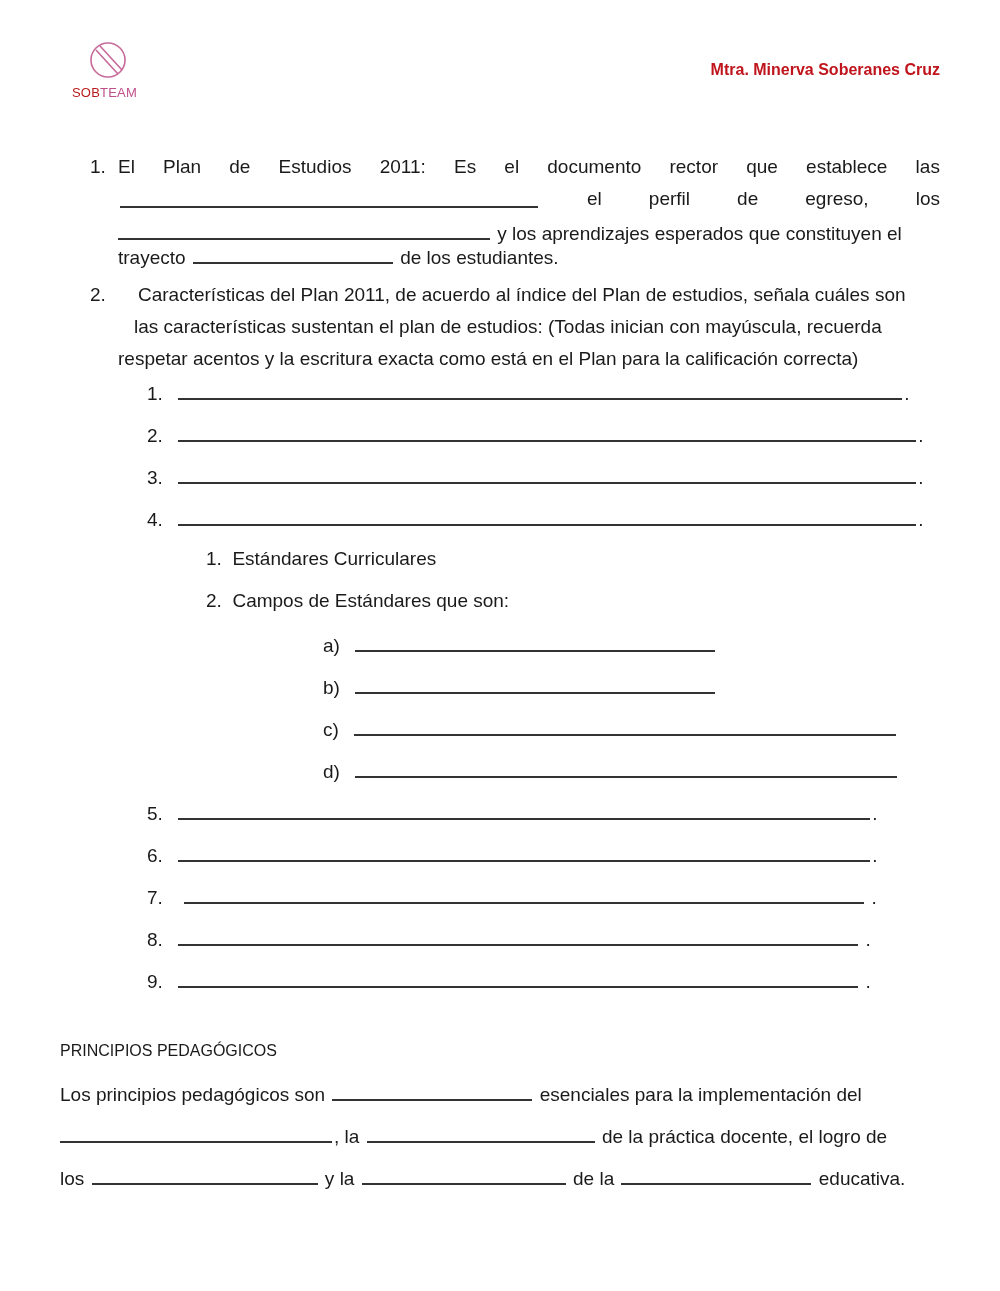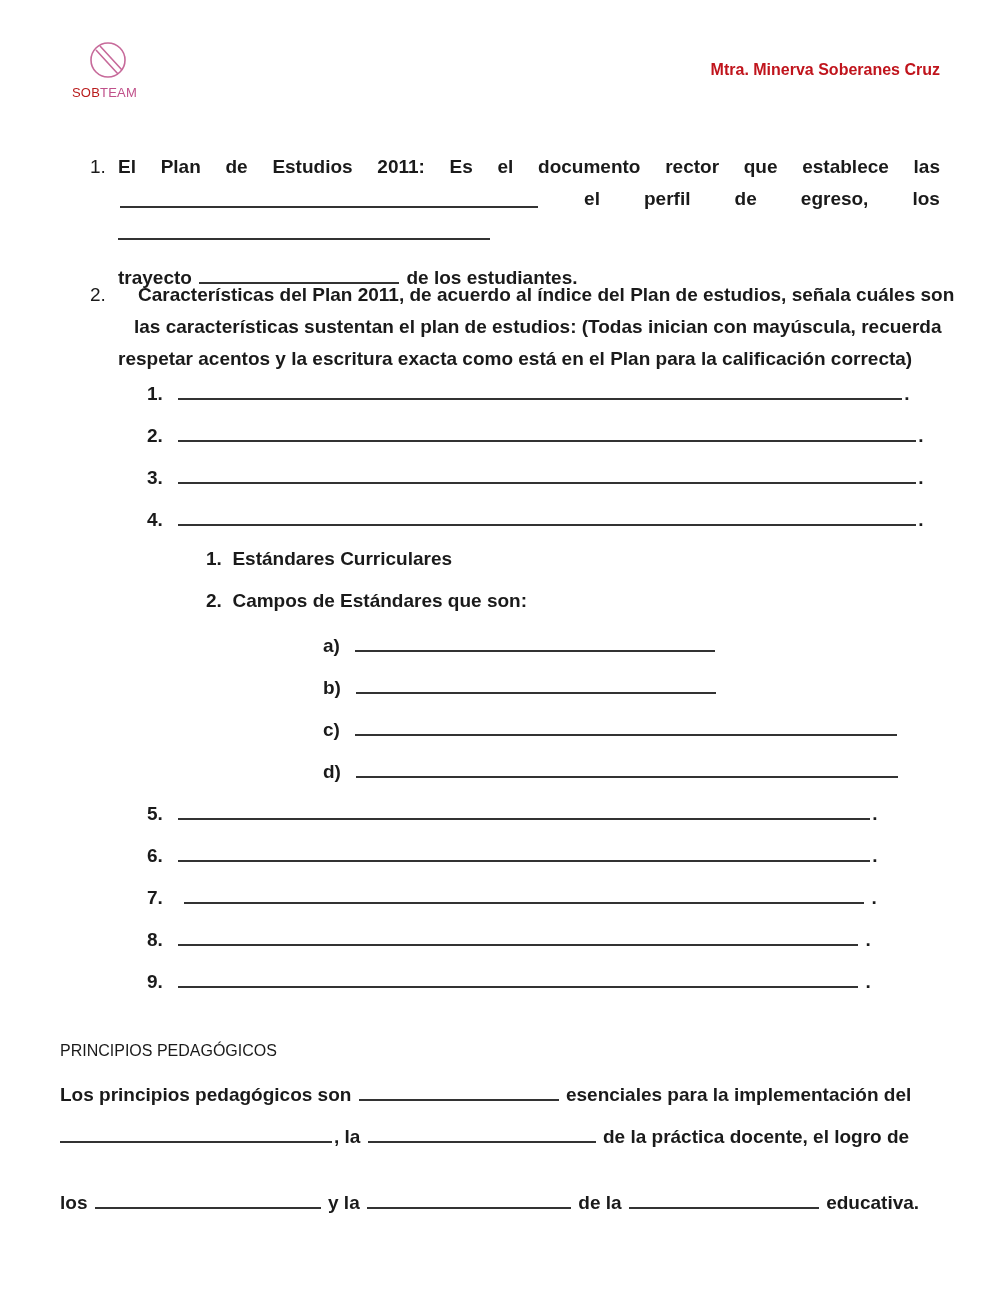--- a/index.html
+++ b/index.html
@@ -12,21 +12,21 @@
     .logo svg { position: absolute; left: 18px; top: 0; }
     .logo-text {
       position: absolute; left: 2px; top: 47px; font-size: 13px; letter-spacing: 0.2px;
     }
     .logo-text .sob { color: #b91c1c; }
     .logo-text .team { color: #c0508a; }
     .author {
       position: absolute; right: 60px; top: 61px; font-size: 16px; font-weight: bold;
       color: #c0141c;
     }
-    .line { position: absolute; font-size: 19px; white-space: nowrap; line-height: 22px; font-weight: bold; }
+    .line { position: absolute; font-size: 19px; white-space: nowrap; line-height: 22px; }
     .just { display: flex; justify-content: space-between; white-space: nowrap; }
     .blank { display: inline-block; border-bottom: 2px solid #333; height: 18px; vertical-align: baseline; margin: 0 2px; }
     .num { position: absolute; font-size: 19px; }
     .heading { position: absolute; left: 60px; top: 1030px; font-size: 16px; font-weight: normal; margin-top: 12px; }
   </style>
 </head>
 <body>
 
 <div class="logo">
   <svg width="40" height="44" viewBox="0 0 40 44">
@@ -54,23 +54,23 @@
 </div>
 <div class="line just" style="left:118px;top:188px;width:822px;">
   <span class="blank" style="width:418px;"></span>
     <span>el</span>
     <span>perfil</span>
     <span>de</span>
     <span>egreso,</span>
     <span>los</span>
 </div>
 <div class="line" style="left:118px;top:220px;">
-  <span class="blank" style="width:372px;margin-left:0;"></span> 
+  <span class="blank" style="width:372px;margin-left:0;"></span> <span>y los aprendizajes esperados que constituyen el</span>
 </div>
-<div class="line" style="left:118px;top:264px;">
+<div class="line" style="left:118px;top:244px;">
   <span>trayecto</span> <span class="blank" style="width:200px;"></span> <span>de los estudiantes.</span>
 </div>
 
 <div class="num" style="left:90px;top:284px;">2.</div>
 <div class="line" style="left:118px;top:284px;margin-left:20px;">Características del Plan 2011, de acuerdo al índice del Plan de estudios, señala cuáles son</div>
 <div class="line" style="left:134px;top:316px;">las características sustentan el plan de estudios: (Todas inician con mayúscula, recuerda</div>
 <div class="line" style="left:118px;top:348px;">respetar acentos y la escritura exacta como está en el Plan para la calificación correcta)</div>
 
 <div class="line" style="left:147px;top:380px;"><span>1.</span> <span class="blank" style="width:724px;margin-left:10px;"></span><span>.</span></div>
 <div class="line" style="left:147px;top:422px;"><span>2.</span> <span class="blank" style="width:738px;margin-left:10px;"></span><span>.</span></div>
@@ -91,15 +91,15 @@
 <div class="line" style="left:147px;top:926px;"><span>8.</span> <span class="blank" style="width:680px;margin-left:10px;"></span> <span>.</span></div>
 <div class="line" style="left:147px;top:968px;"><span>9.</span> <span class="blank" style="width:680px;margin-left:10px;"></span> <span>.</span></div>
 
 <div class="heading">PRINCIPIOS PEDAGÓGICOS</div>
 <div class="line" style="left:60px;top:1081px;">
   <span>Los principios pedagógicos son</span> <span class="blank" style="width:200px;"></span> <span>esenciales para la implementación del</span>
 </div>
 <div class="line" style="left:60px;top:1123px;">
   <span class="blank" style="width:272px;margin-left:0;"></span><span>, la</span> <span class="blank" style="width:228px;"></span> <span>de la práctica docente, el logro de</span>
 </div>
-<div class="line" style="left:60px;top:1165px;margin-top:24px;">
+<div class="line" style="left:60px;top:1165px;">
   <span>los</span> <span class="blank" style="width:226px;"></span> <span>y la</span> <span class="blank" style="width:204px;"></span> <span>de la</span> <span class="blank" style="width:190px;"></span> <span>educativa.</span>
 </div>
 
 </body></html>

